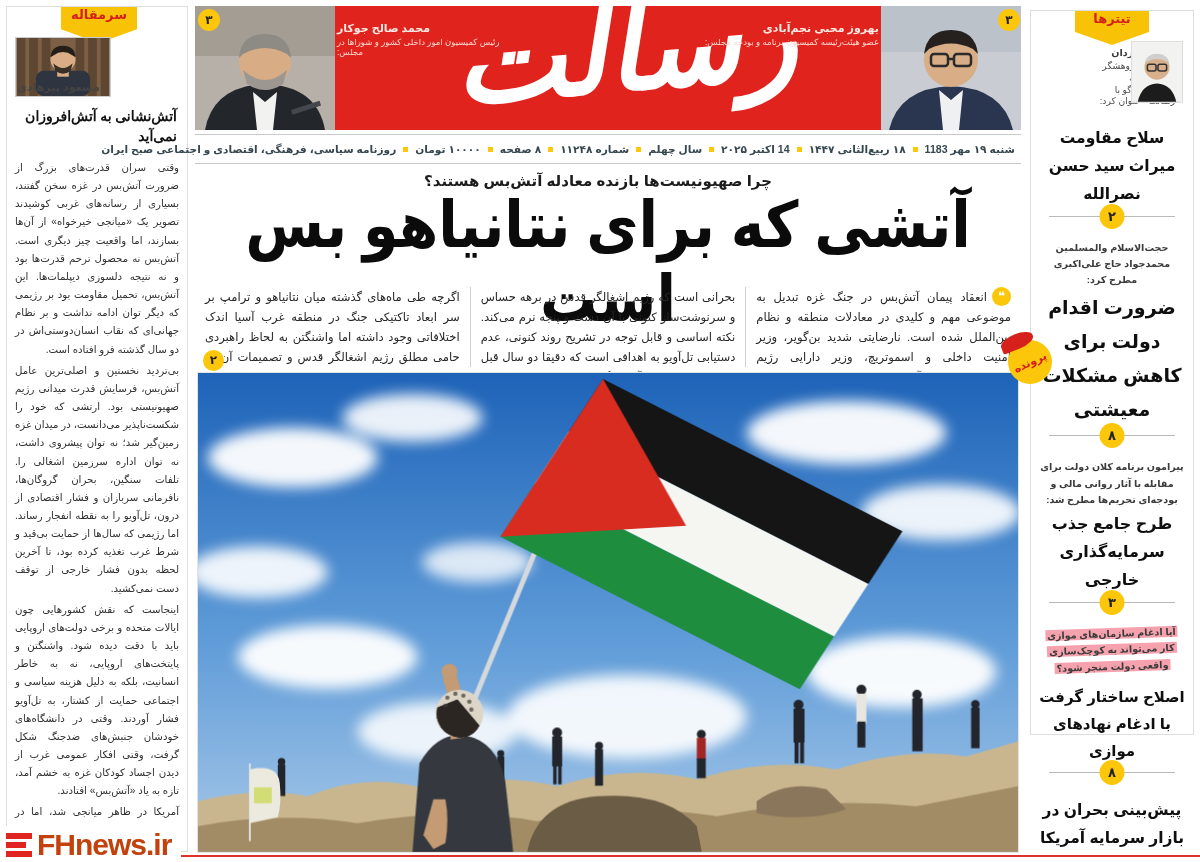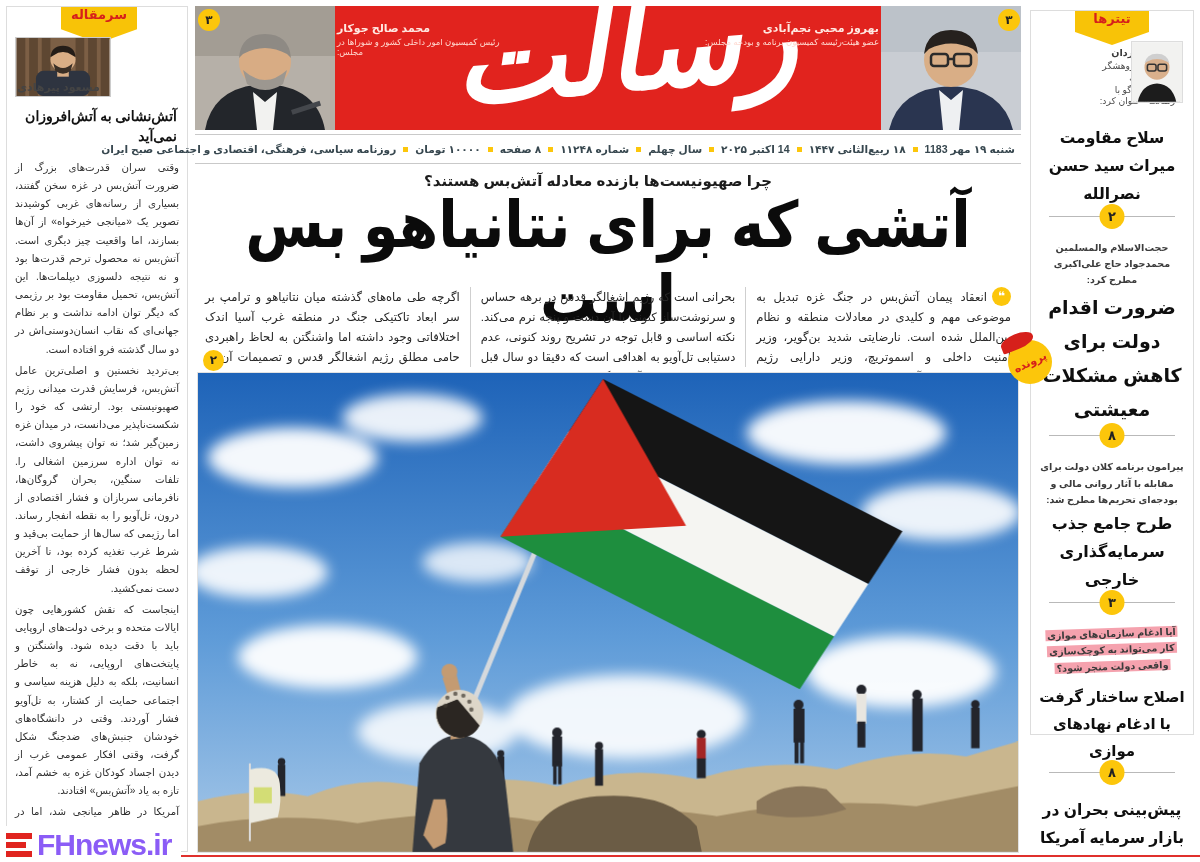--- a/index.html
+++ b/index.html
@@ -107,21 +107,21 @@
 
   
   #bottom-rule { left:0; top:855px; width:1200px; height:2px; background:#e0302c; }
   #watermark {
     left:0; top:826px; background:#fff; padding:2px 10px 2px 6px; z-index:9;
     display:flex; align-items:center; gap:5px; direction:ltr;
   }
   #watermark .bars { display:flex; flex-direction:column; gap:3px; }
   #watermark .bars i { display:block; width:26px; height:6px; background:#e0241f; }
   #watermark .bars i:nth-child(2){ width:20px; }
-  #watermark .wm-text { font-size:30px; font-weight:900; color:#8b5cf6; letter-spacing:-1px; }
+  #watermark .wm-text { font-size:30px; font-weight:900; color:#c2410c; letter-spacing:-1px; }
 </style>
 </head>
 <body>
 
 <section class="abs side-col" id="editorial">
   <div class="pennant" style="right:50px; width:76px; height:36px;">
     <span>سرمقاله</span>
   </div>
   <svg class="author-photo" viewBox="0 0 96 60">
     <rect width="96" height="60" fill="#7c5f45"></rect>

